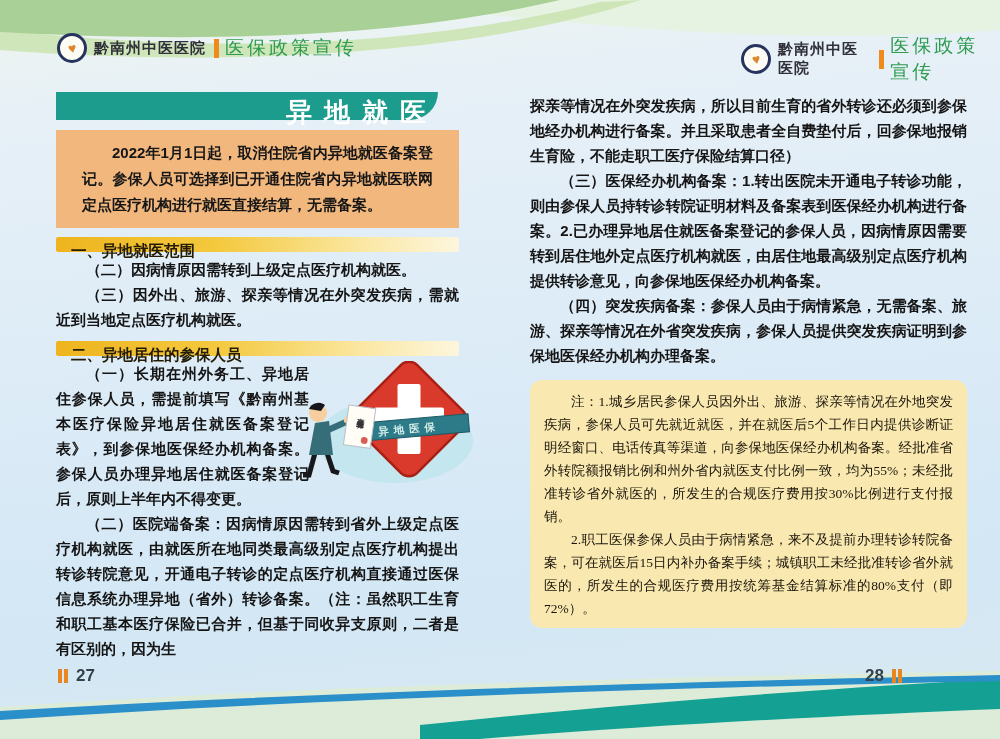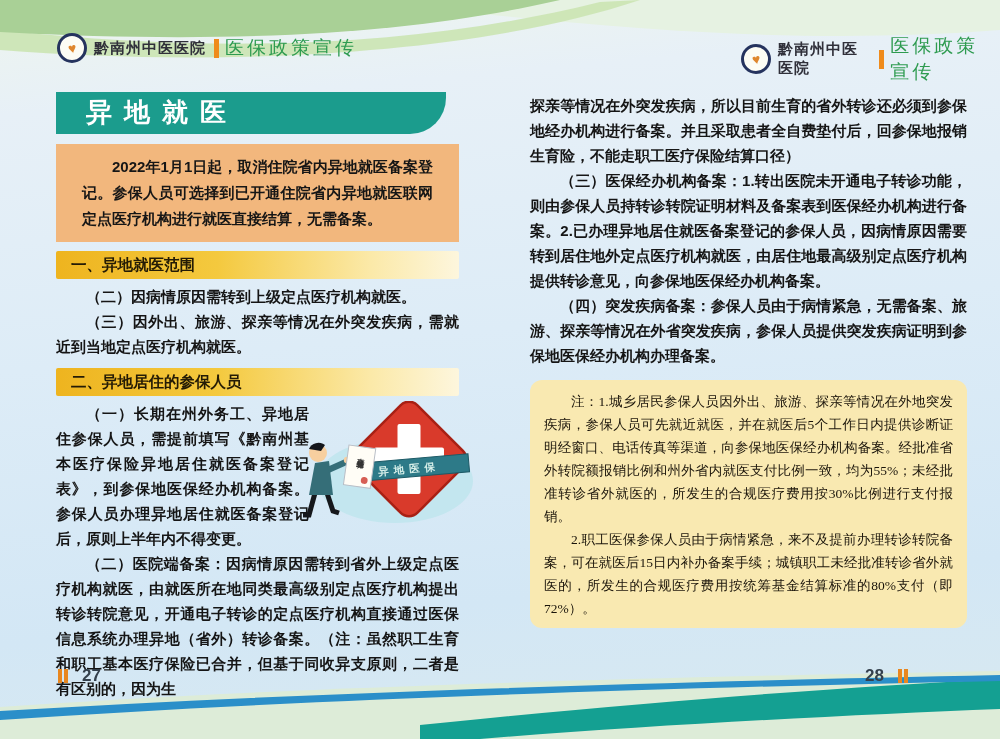--- a/index.html
+++ b/index.html
@@ -19,42 +19,42 @@
   .hosp-name{font-family:"Liberation Serif","DejaVu Serif",serif;font-weight:bold;font-size:15px;
     color:#30303a;letter-spacing:1px;margin-left:7px;}
   .hdr-div{width:5px;height:19px;background:#ef8b1c;margin:0 6px 0 8px;flex:0 0 auto;}
   .broch-title{font-family:"Liberation Serif","DejaVu Serif",serif;font-weight:normal;font-size:19px;
     color:#2e9b50;letter-spacing:3px;}
 
   .col{position:absolute;z-index:2;}
   .col-left{left:56px;top:92px;width:403px;}
   .col-right{left:530px;top:88px;width:437px;}
 
-  .banner{height:42px;line-height:42px;background:#1b9c8d;color:#ffffff;
+  .banner{height:28px;line-height:42px;background:#1b9c8d;color:#ffffff;
     font-family:"Liberation Serif","DejaVu Serif",serif;font-weight:bold;font-size:26px;
-    letter-spacing:12px;padding-left:30px;border-radius:0 0 36px 0;width:360px;}
+    letter-spacing:12px;padding-left:22px;border-radius:0 0 36px 0;width:360px;text-align:right;}
   .intro{margin-top:10px;background:#f2b77d;padding:10px 26px;}
   .intro p{margin:0;text-indent:2em;font-size:15px;line-height:26px;font-weight:bold;color:#161616;text-align:justify;}
 
-  .secbar{margin-top:9px;height:28px;line-height:27px;padding-left:15px;font-size:15.5px;font-weight:bold;
+  .secbar{margin-top:9px;height:15px;line-height:27px;padding-left:15px;font-size:15.5px;font-weight:bold;
     color:#241b05;border-radius:2px;
     background:linear-gradient(90deg,#eeb41f 0%,#f4c93e 40%,#fbe9a8 78%,#fdf6dd 100%);}
   .body{margin-top:5px;font-size:15px;line-height:25px;color:#151515;font-weight:600;text-align:justify;}
   .body p{margin:0;text-indent:2em;}
   .body p.cont{text-indent:0;}
 
   .illu{float:right;width:146px;height:130px;position:relative;margin:2px 0 2px 4px;}
   .illu svg{position:absolute;right:-18px;top:-2px;}
 
   .note{margin-top:12px;background:#f9e9b1;border-radius:12px;padding:10px 14px 8px;
     font-family:"Liberation Serif","DejaVu Serif",serif;font-size:13.5px;line-height:23px;
     color:#1a140a;text-align:justify;}
   .note p{margin:0;text-indent:2em;}
 
-  .pageno{position:absolute;top:666px;z-index:4;display:flex;align-items:center;gap:14px;
+  .pageno{position:absolute;top:666px;z-index:4;display:flex;align-items:center;gap:8px;
     font-size:17px;color:#34404c;font-weight:600;}
   .pageno-left{left:58px;}
   .pageno-right{left:865px;}
   .bars{display:inline-flex;gap:2px;}
   .bars i{display:block;width:4px;height:14px;background:#e8871f;}
 </style>
 </head>
 <body>
 
 <div class="sheet">

